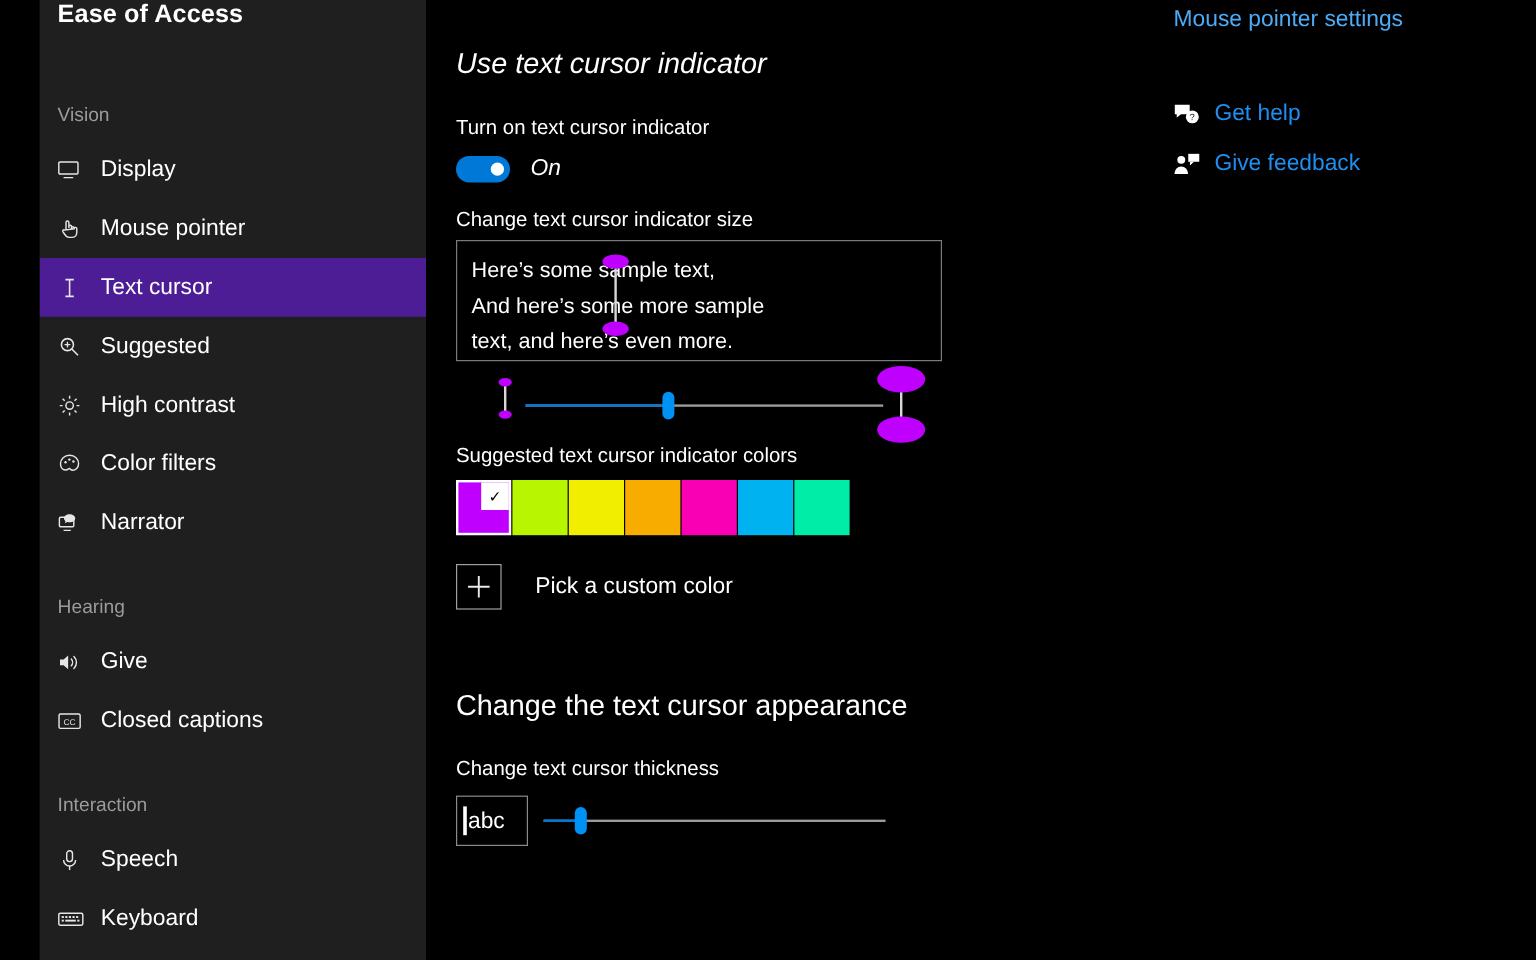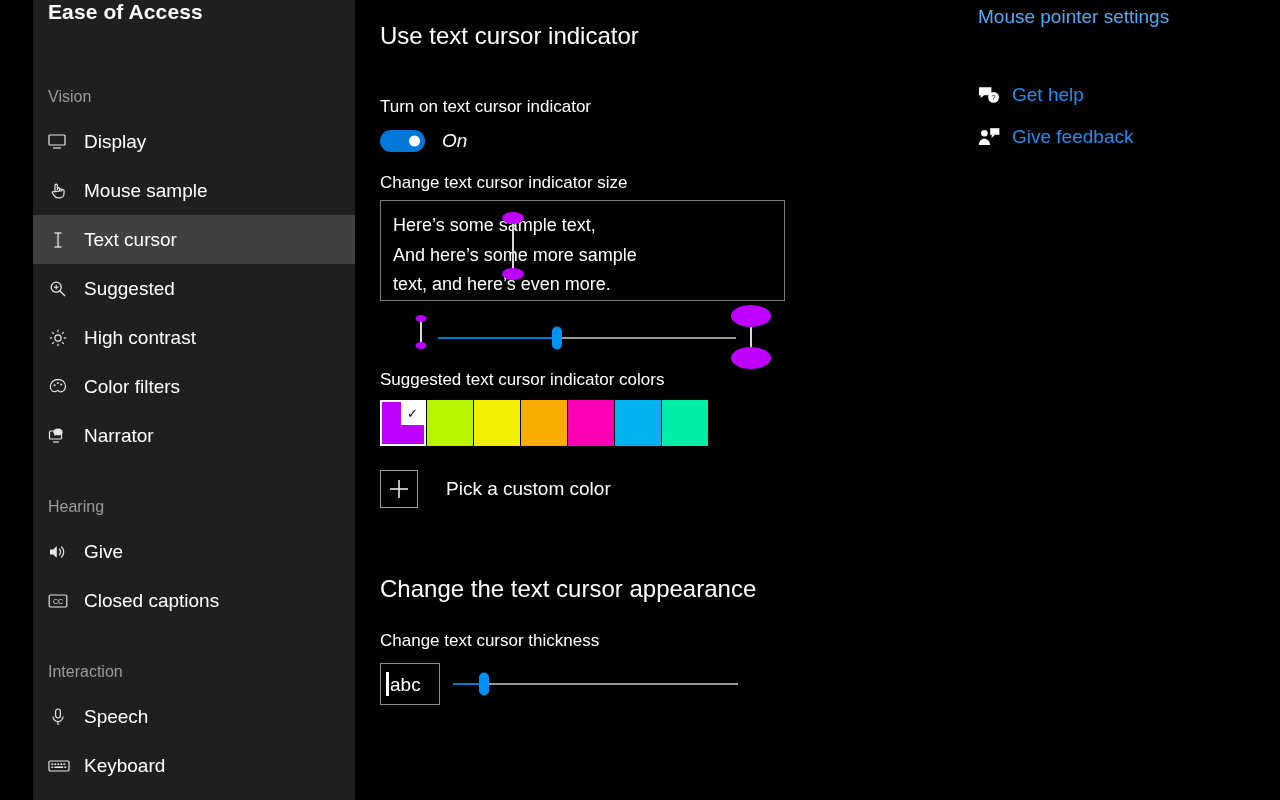--- a/index.html
+++ b/index.html
@@ -64,21 +64,21 @@
 
   .nav-item {
     position: relative;
     display: flex;
     align-items: center;
     height: 49px;
     padding-left: 15px;
     cursor: default;
   }
 
-  .nav-item.selected { background: #404040; text-align: right; }
+  .nav-item.selected { background: #4c1d95; text-align: right; }
 
   .nav-item.selected::before {
     content: "";
     position: absolute;
     left: -15px; top: 11px;
     width: 3px; height: 26px;
     background: #0078d7;
   }
 
   .nav-icon {
@@ -365,21 +365,21 @@
             </svg>
           </span>
           <span class="nav-label">Display</span>
         </div>
         <div class="nav-item">
           <span class="nav-icon">
             <svg width="20" height="18" viewBox="0 0 20 18">
               <path d="M7 10V3.4a1.2 1.2 0 0 1 2.4 0V8m0-1.2a1.1 1.1 0 0 1 2.2 0V9m0-1a1.1 1.1 0 0 1 2.2 0v1.2m0-.6a1.1 1.1 0 0 1 2.2 0v3.1c0 2.2-1.7 4.1-4.2 4.1h-2c-2 0-3-1-3.8-2.4L4.4 11c-.5-.9.6-1.9 1.4-1.2z" fill="none" stroke="currentColor" stroke-width="1.2" stroke-linejoin="round"></path>
             </svg>
           </span>
-          <span class="nav-label">Mouse sample</span>
+          <span class="nav-label">Mouse pointer</span>
         </div>
         <div class="nav-item selected">
           <span class="nav-icon">
             <svg width="20" height="20" viewBox="0 0 20 20">
               <line x1="10" y1="3" x2="10" y2="17" stroke="currentColor" stroke-width="1.3"></line>
               <line x1="6.5" y1="3" x2="13.5" y2="3" stroke="currentColor" stroke-width="1.3"></line>
               <line x1="6.5" y1="17" x2="13.5" y2="17" stroke="currentColor" stroke-width="1.3"></line>
             </svg>
           </span>
           <span class="nav-label">Text cursor</span>
@@ -480,21 +480,21 @@
               </g>
             </svg>
           </span>
           <span class="nav-label">Keyboard</span>
         </div>
       </nav>
   </aside>
 
   <main class="main">
 
-    <h1 class="section-h1" style="top:22px;">Use text cursor indicator</h1>
+    <h1 class="section-h1" style="top:40px;font-style:italic;">Use text cursor indicator</h1>
 
     <div class="body-label" style="top:97px;">Turn on text cursor indicator</div>
 
     <div class="toggle-row">
       <div class="toggle">
         <div class="knob"></div>
       </div>
       <span class="toggle-state">On</span>
     </div>
 

